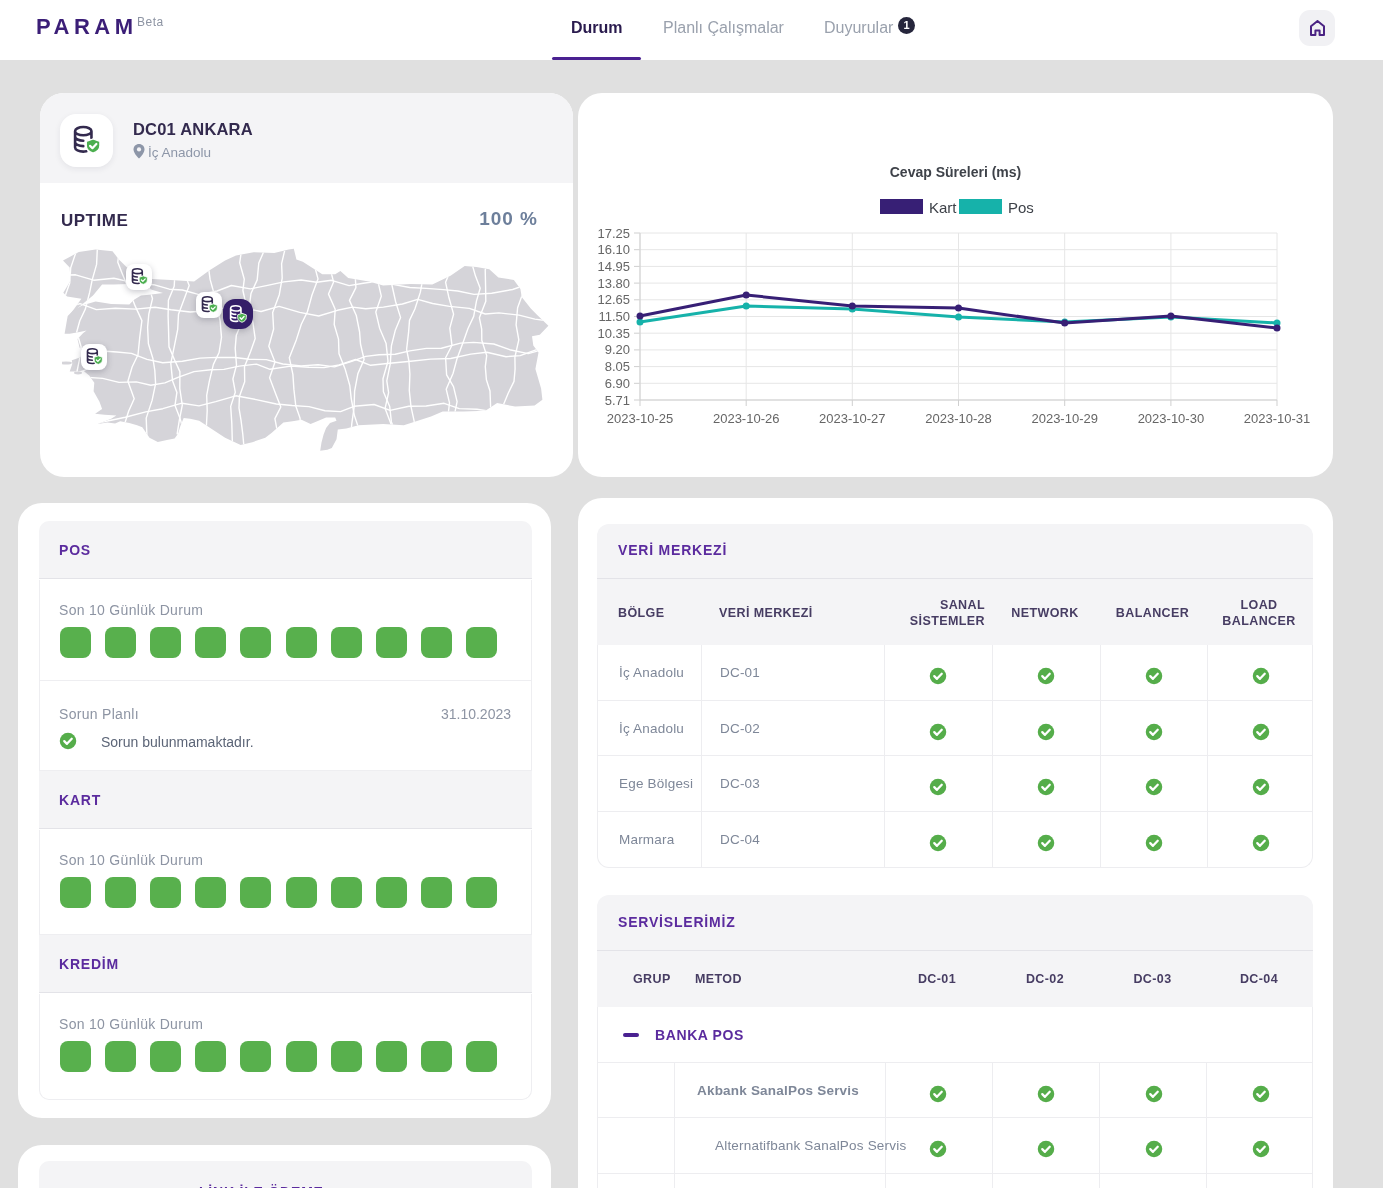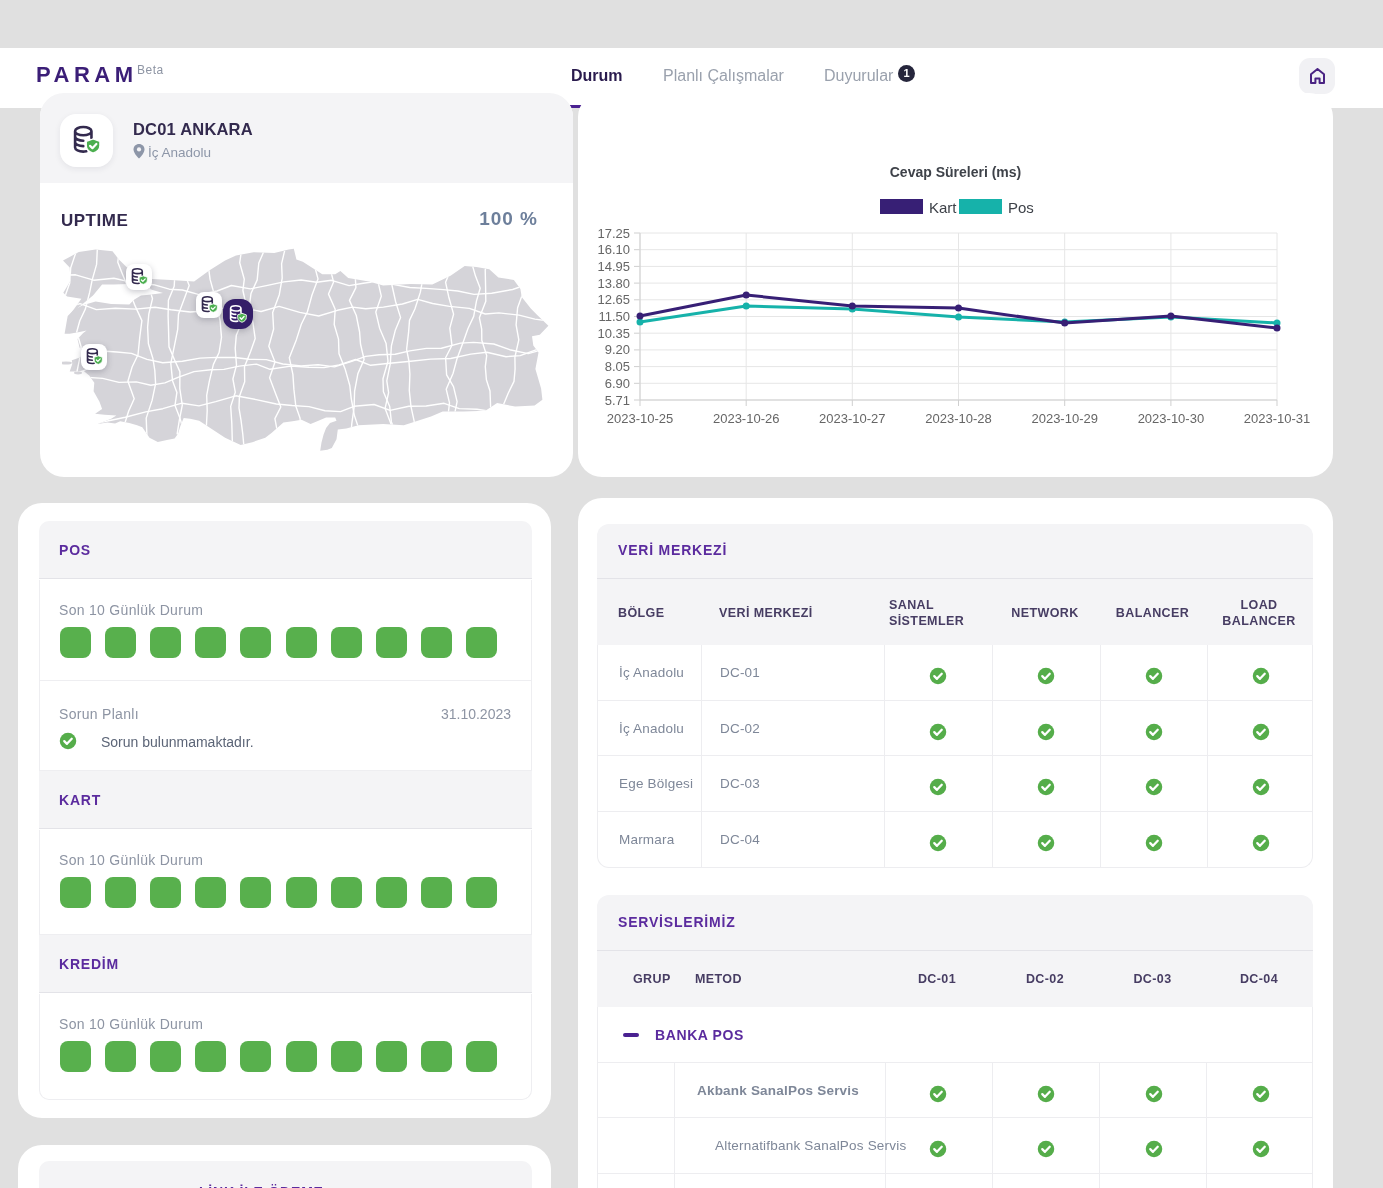--- a/index.html
+++ b/index.html
@@ -1,19 +1,19 @@
 <!DOCTYPE html>
 <html lang="tr"><head>
 <meta charset="utf-8">
 <title>Param Durum</title>
 <style>
 * { margin:0; padding:0; box-sizing:border-box; }
 html,body { width:1383px; height:1188px; overflow:hidden; }
 body { background:#e0e0e0; font-family:"Liberation Sans", sans-serif; position:relative; }
-.header { position:absolute; left:0; top:0; width:1383px; height:60px; background:#ffffff;margin-top:48px; }
+.header { position:absolute; left:0; top:0; width:1383px; height:60px; background:#ffffff; }
 .logo { position:absolute; left:36px; top:14px; font-size:22px; font-weight:bold; letter-spacing:4.5px; color:#3b1e77; }
 .beta { position:absolute; left:137px; top:15px; font-size:12px; color:#8d94a3; letter-spacing:0.5px; }
 .nav { position:absolute; left:552px; top:0; height:60px; width:400px; }
 .nav span { font-size:16px; white-space:nowrap; position:absolute; }
 .n1 { left:19px; top:19px; font-weight:bold; color:#2a1b4e; }
 .n2 { left:111px; top:19px; color:#9aa1ad; }
 .n3 { left:272px; top:19px; color:#9aa1ad; }
 .navbar { position:absolute; left:0; top:57px; width:89px; height:3px; background:#4a2191; border-radius:2px; }
 .badge { position:absolute; left:346px; top:17px; width:17px; height:17px; border-radius:50%; background:#26263c; color:#fff; font-size:11px; font-weight:bold; text-align:center; line-height:17px; }
 .homebtn { position:absolute; left:1299px; top:10px; width:36px; height:36px; border-radius:11px; background:#f1f1f4; }
@@ -316,21 +316,21 @@
     </div>
 </div>
 
 <div class="card" id="bigr">
 <div class="sechead thead" style="top:26px; height:55px; border-radius:12px 12px 0 0; left:19px; width:716px; border-bottom:1px solid #e3e3e8;">
       <span style="left:21px; top:18px;">VERİ MERKEZİ</span>
     </div>
 <div class="thead" style="top:81px; height:66px; left:19px;">
 <div class="tcell" style="left:21px; top:27px;">BÖLGE</div>
 <div class="tcell" style="left:122px; top:27px;">VERİ MERKEZİ</div>
-<div class="tcell" style="left:292px; top:18px; width:96px; text-align:left; line-height:16px;">SANAL<br>SİSTEMLER</div>
+<div class="tcell" style="left:292px; top:18px; width:96px; text-align:right; line-height:16px;">SANAL<br>SİSTEMLER</div>
 <div class="tcell" style="left:400px; top:27px; width:96px; text-align:center;">NETWORK</div>
 <div class="tcell" style="left:508px; top:27px; width:95px; text-align:center;">BALANCER</div>
 <div class="tcell" style="left:614px; top:18px; width:96px; text-align:center; line-height:16px;">LOAD<br>BALANCER</div>
 </div>
 <div class="trow" style="top:147.0px; height:55.7px; border-left:1px solid #ededf0; border-right:1px solid #ededf0;">
 <div class="vline" style="left:103px;"></div>
 <div class="vline" style="left:286px;"></div>
 <div class="vline" style="left:394px;"></div>
 <div class="vline" style="left:502px;"></div>
 <div class="vline" style="left:609px;"></div>

